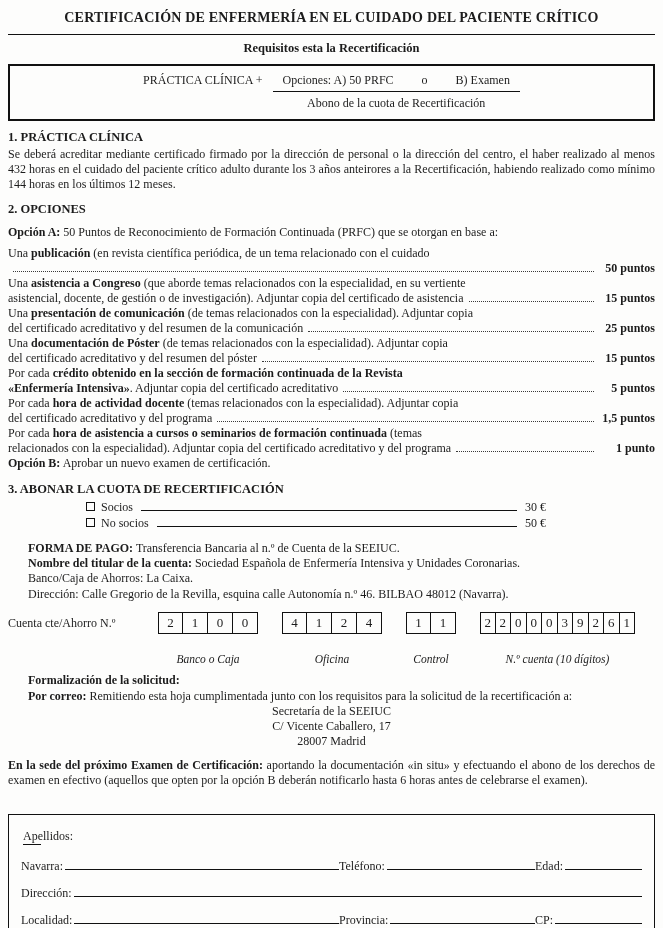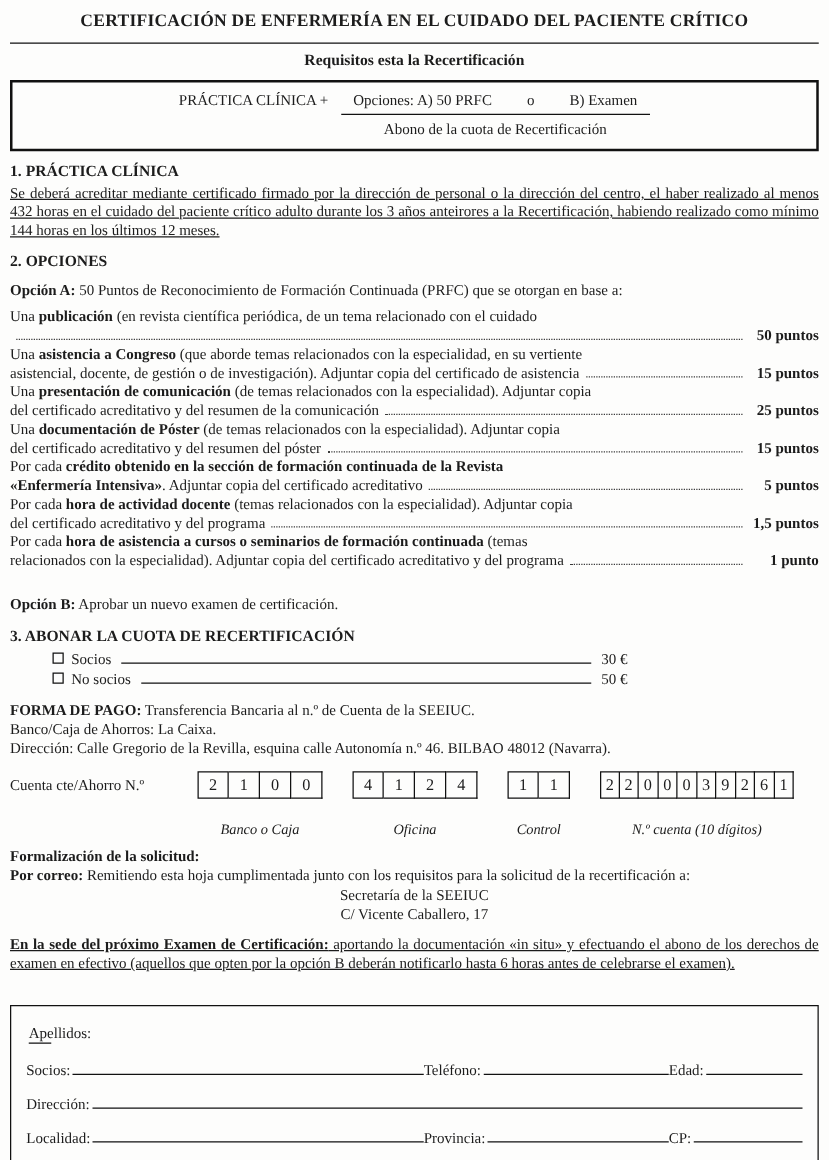--- a/index.html
+++ b/index.html
@@ -17,37 +17,37 @@
   .doc-title { text-align: center; font-weight: bold; font-size: 14px; line-height: 18px; padding: 4px 0 6px; letter-spacing: .2px; }
   .head-rule { border: 0; border-top: 1.5px solid #111; margin: 1px 0 6px 0; }
   .doc-subtitle { text-align: center; font-weight: bold; font-size: 12.5px; line-height: 15px; margin-bottom: 8px; }
   .formula-box { border: 2px solid #111; display: flex; align-items: flex-start; justify-content: center; gap: 10px; padding: 7px 0 8px; }
   .fraction { text-align: center; }
   .fraction .num { display: flex; gap: 28px; justify-content: center; border-bottom: 1.5px solid #111; padding: 0 10px 3px; }
   .fraction .den { padding-top: 4px; }
 
   
   .sec-heading { font-weight: bold; font-size: 12.5px; margin: 9px 0 2px; }
-  .para { text-align: justify; line-height: 15.2px; text-decoration: underline; }
+  .para { text-align: justify; line-height: 15.2px; }
   .lead-line { margin: 8px 0 6px; line-height: 15px; }
   .prfc-item { line-height: 15px; }
   .flexline { display: flex; align-items: baseline; }
   .flexline .txt { white-space: nowrap; }
   .leader { flex: 1; border-bottom: 1.5px dotted #3a3a3a; margin: 0 5px 3px 5px; min-width: 14px; }
   .points { font-weight: bold; white-space: nowrap; text-align: right; min-width: 56px; }
 
   
-  .fee-row { display: flex; align-items: baseline; margin-left: 34px; width: 460px; line-height: 16px; }
+  .fee-row { display: flex; align-items: baseline; margin-left: 78px; width: 460px; line-height: 16px; }
   .checkbox { width: 9px; height: 9px; border: 1.5px solid #111; display: inline-block; margin-right: 6px; align-self: center; flex: 0 0 auto; }
   .fee-line { flex: 1; border-bottom: 1px solid #111; margin: 0 8px 2px 8px; }
   .fee-price { white-space: nowrap; }
 
   
   .pay-block { margin-top: 10px; }
-  .pay-line { line-height: 15.4px; }
+  .pay-line { line-height: 15.4px; margin-left: 20px; }
   .acct-row { display: flex; align-items: flex-start; margin-top: 10px; }
   .acct-label { width: 150px; padding-top: 4px; flex: 0 0 auto; }
   .acct-group { margin-right: 24px; text-align: center; }
   .acct-group:last-child { margin-right: 0; }
   .cells { display: flex; }
   .cell { width: 25px; height: 22px; border: 1.2px solid #111; border-left: 0; display: flex; align-items: center; justify-content: center; font-size: 13px; }
   .cell:first-child { border-left: 1.2px solid #111; }
   .narrow .cell { width: 15.5px; }
   .acct-caption { font-style: italic; font-size: 11.5px; padding-top: 3px; margin-top: 16px; }
 
@@ -152,39 +152,40 @@
 
   <div class="prfc-item">
     <div><span>Por cada </span><b>hora de asistencia a cursos o seminarios de formación continuada</b><span> (temas</span></div>
     <div class="flexline">
       <span class="txt"><span>relacionados con la especialidad). Adjuntar copia del certificado acreditativo y del programa</span></span>
       <span class="leader"></span>
       <span class="points">1 punto</span>
     </div>
   </div>
 
-  <div class="lead-line" style="margin-top:20px"><b>Opción B:</b><span> Aprobar un nuevo examen de certificación.</span></div>
+  <div class="lead-line" style="margin-top:0"><b>Opción B:</b><span> Aprobar un nuevo examen de certificación.</span></div>
 
   <div class="sec-heading" style="margin-top:11px">3. ABONAR LA CUOTA DE RECERTIFICACIÓN</div>
 
   <div class="fee-row">
     <span class="checkbox"></span>
     <span>Socios</span>
     <span class="fee-line"></span>
     <span class="fee-price">30 €</span>
   </div>
   <div class="fee-row">
     <span class="checkbox"></span>
     <span>No socios</span>
     <span class="fee-line"></span>
     <span class="fee-price">50 €</span>
   </div>
 
   <div class="pay-block">
     <div class="pay-line"><b>FORMA DE PAGO:</b><span> Transferencia Bancaria al n.º de Cuenta de la SEEIUC.</span></div>
+    <div class="pay-line"><b>Nombre del titular de la cuenta:</b><span> Sociedad Española de Enfermería Intensiva y Unidades Coronarias.</span></div>
     <div class="pay-line">Banco/Caja de Ahorros: La Caixa.</div>
     <div class="pay-line">Dirección: Calle Gregorio de la Revilla, esquina calle Autonomía n.º 46. BILBAO 48012 (Navarra).</div>
 
     <div class="acct-row">
       <div class="acct-label">Cuenta cte/Ahorro N.º</div>
       <div class="acct-group">
         <div class="cells">
             <span class="cell">2</span>
             <span class="cell">1</span>
             <span class="cell">0</span>
@@ -224,31 +225,32 @@
         <div class="acct-caption">N.º cuenta (10 dígitos)</div>
       </div>
     </div>
   </div>
 
   <div class="formal-block">
     <div class="pay-line" style="font-weight:bold">Formalización de la solicitud:</div>
     <div class="pay-line"><b>Por correo:</b><span> Remitiendo esta hoja cumplimentada junto con los requisitos para la solicitud de la recertificación a:</span></div>
     <div class="addr-line">Secretaría de la SEEIUC</div>
     <div class="addr-line">C/ Vicente Caballero, 17</div>
+    <div class="addr-line">28007 Madrid</div>
     <p class="para sede-para"><b>En la sede del próximo Examen de Certificación:</b><span> aportando la documentación «in situ» y efectuando el abono de los derechos de examen en efectivo (aquellos que opten por la opción B deberán notificarlo hasta 6 horas antes de celebrarse el examen).</span></p>
   </div>
 
   <div class="person-box">
     <div class="fld-row">
       <span class="fld-label">Apellidos:</span>
       <span class="fld-line"></span>
     </div>
     <div class="fld-row">
       <span class="g g1">
-        <span class="fld-label">Socios:</span>
+        <span class="fld-label">Navarra:</span>
         <span class="fld-line"></span>
       </span>
       <span class="g g2">
         <span class="fld-label">Teléfono:</span>
         <span class="fld-line"></span>
       </span>
       <span class="g g3">
         <span class="fld-label">Edad:</span>
         <span class="fld-line"></span>
       </span>

